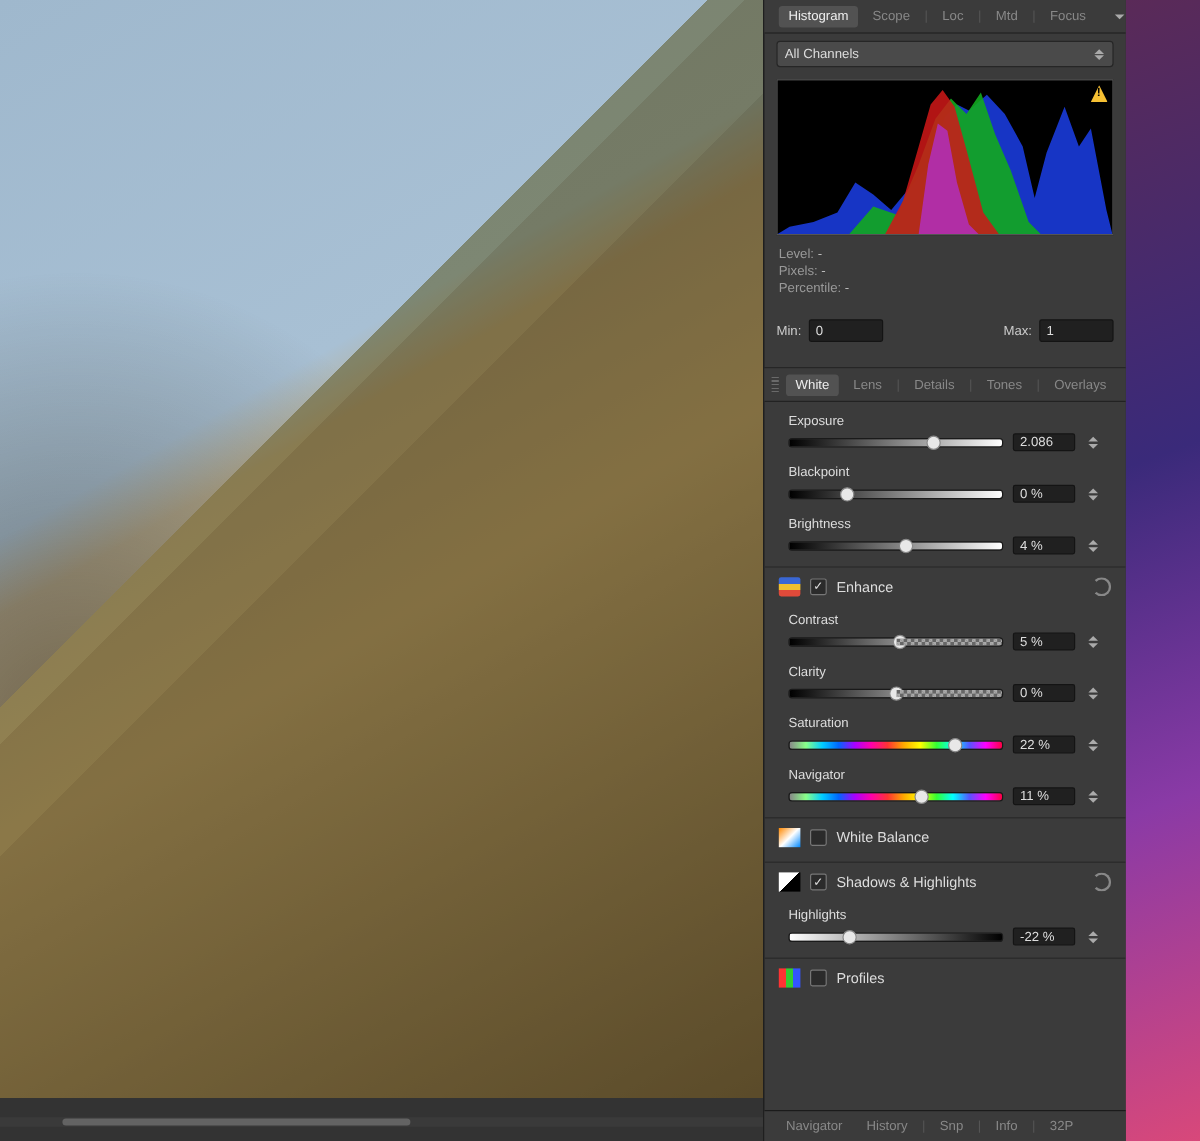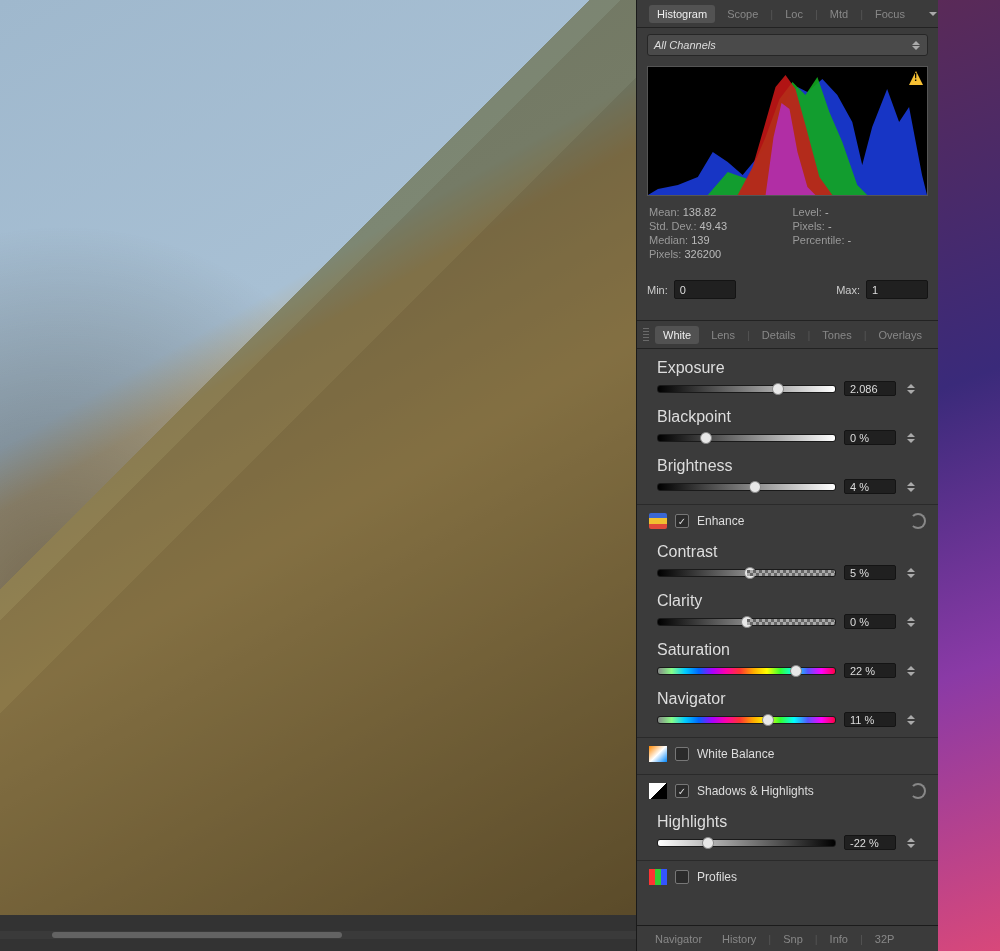--- a/index.html
+++ b/index.html
@@ -91,21 +91,20 @@
 
 .dropdown {
   display: flex; align-items: center;
   background: #4a4a4a;
   border: 1px solid #262626;
   border-radius: 3px;
   height: 22px;
   padding: 0 6px;
   color: #ddd;
   font-size: 11px;
-  font-style: italic;
 }
 .dropdown .arrows {
   margin-left: auto; width: 10px; display:flex; flex-direction:column; gap:1px;
 }
 .stepper-arrows { width: 12px; display:flex; flex-direction:column; gap:1px; align-items:center;}
 .arr-up, .arr-dn {
   width: 0; height: 0; border-left: 4px solid transparent; border-right:4px solid transparent;
 }
 .arr-up { border-bottom: 4px solid #aaa; }
 .arr-dn { border-top: 4px solid #aaa; }
@@ -149,21 +148,21 @@
 .preset-row .dropdown { flex:1; }
 
 .sliders-scroll {
   flex:1; overflow-y:auto; padding: 4px 0 8px 0;
   scrollbar-width: thin;
 }
 .sliders-scroll::-webkit-scrollbar{width:10px;background:#2e2e2e;}
 .sliders-scroll::-webkit-scrollbar-thumb{background:#555;border-radius:5px;}
 
 .slider-group { padding: 6px 20px 6px 20px; }
-.slider-label { font-size:16px; margin-bottom:4px; color:#ddd;}
+.slider-label { font-size:11px; margin-bottom:4px; color:#ddd;}
 .slider-row { display:flex; align-items:center; gap:8px; }
 .track {
   flex:1; height:8px; position:relative; border-radius:3px;
   background: linear-gradient(90deg,#000,#fff);
   border:1px solid #1a1a1a;
 }
 .track.checker-right {
   background: linear-gradient(90deg,#000,#888 50%, #888 50%);
 }
 .track.checker-right::after{
@@ -266,26 +265,20 @@
       <path d="M0,128 L10,122 30,118 50,110 65,85 80,95 95,108 110,90 125,72 140,30 150,20 160,25 175,12 190,28 205,55 215,98 225,60 240,22 252,55 262,40 275,108 280,128 Z" fill="#1838d0" opacity="0.95"></path>
       <path d="M60,128 L80,105 100,112 118,70 132,32 145,15 158,28 170,10 182,45 195,75 210,118 220,128 Z" fill="#12a81e" opacity="0.9"></path>
       <path d="M90,128 L105,100 118,55 128,20 138,8 148,22 158,58 172,110 185,128 Z" fill="#d01818" opacity="0.85"></path>
       <path d="M118,128 L126,70 134,36 142,42 150,85 160,120 168,128 Z" fill="#b030c8" opacity="0.8"></path>
     </svg>
     <div class="warn-tri"></div>
   </div>
 
   <div class="stats-row">
     <div class="stats-col">
-      <div><span class="stats-label">Mean:</span> <span>138.82</span></div>
-      <div><span class="stats-label">Std. Dev.:</span> <span>49.43</span></div>
-      <div><span class="stats-label">Median:</span> <span>139</span></div>
-      <div><span class="stats-label">Pixels:</span> <span>326200</span></div>
-    </div>
-    <div class="stats-col">
       <div><span class="stats-label">Level:</span> <span>-</span></div>
       <div><span class="stats-label">Pixels:</span> <span>-</span></div>
       <div><span class="stats-label">Percentile:</span> <span>-</span></div>
     </div>
   </div>
 
   <div class="minmax-row">
     <span>Min:</span>
     <input class="num-input" value="0" style="">
     <div class="gap"></div>

